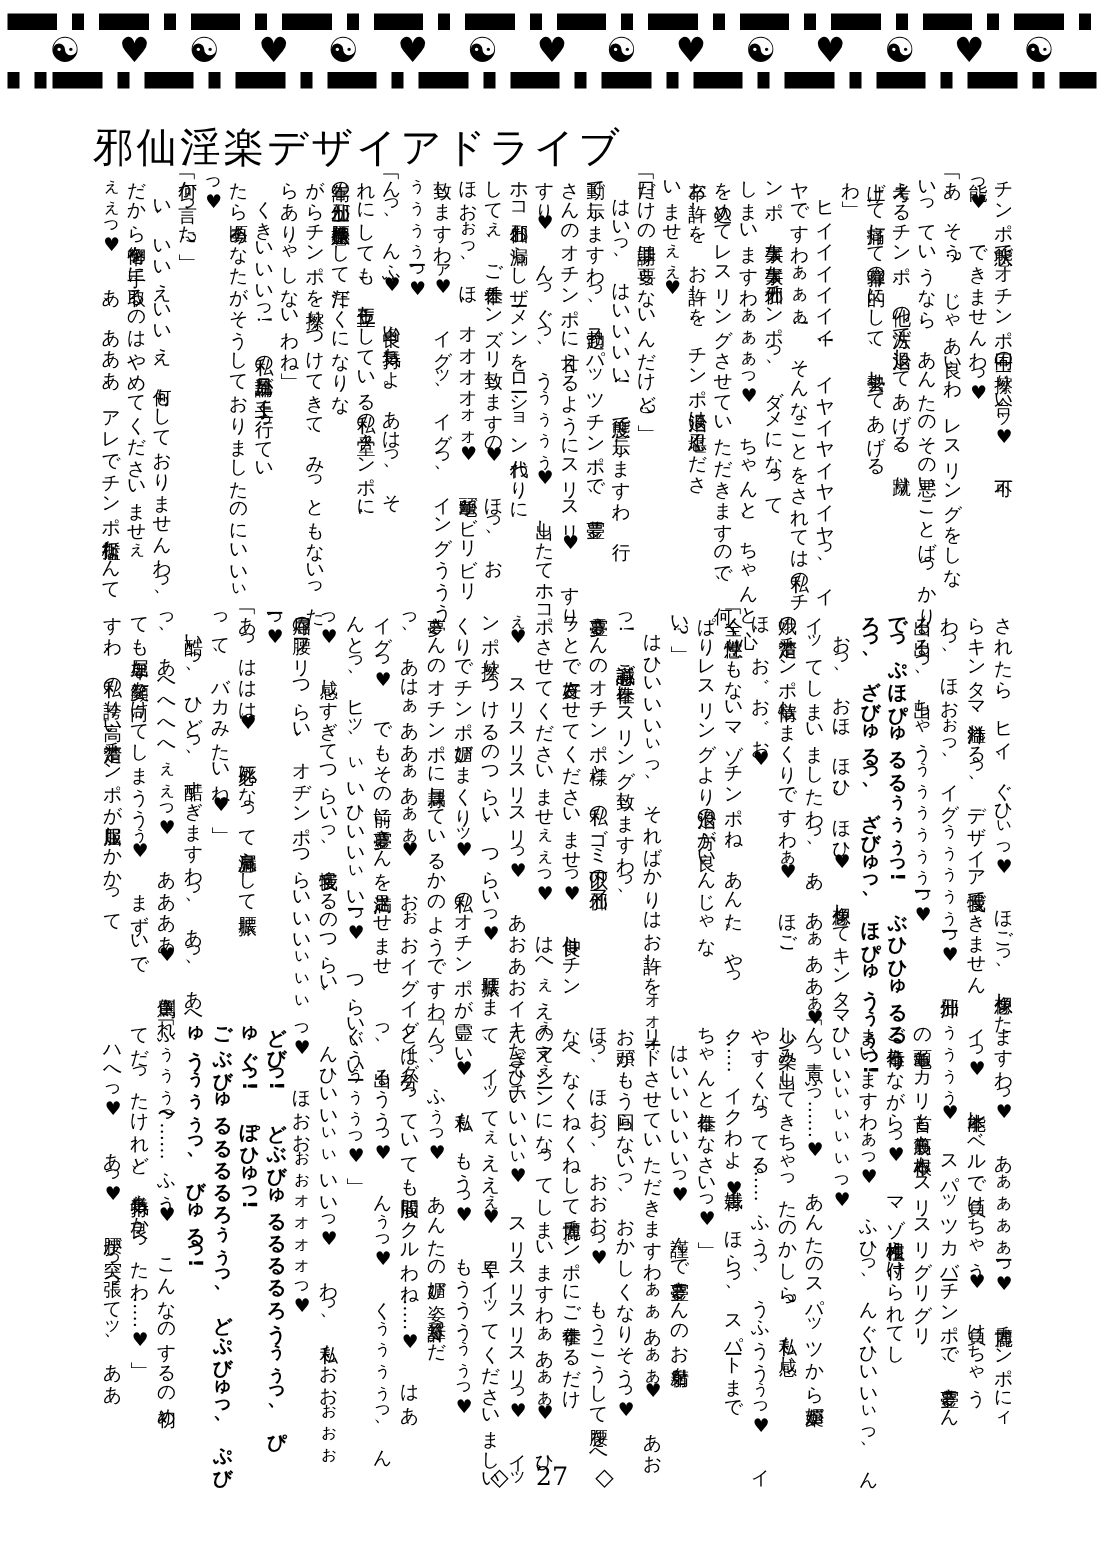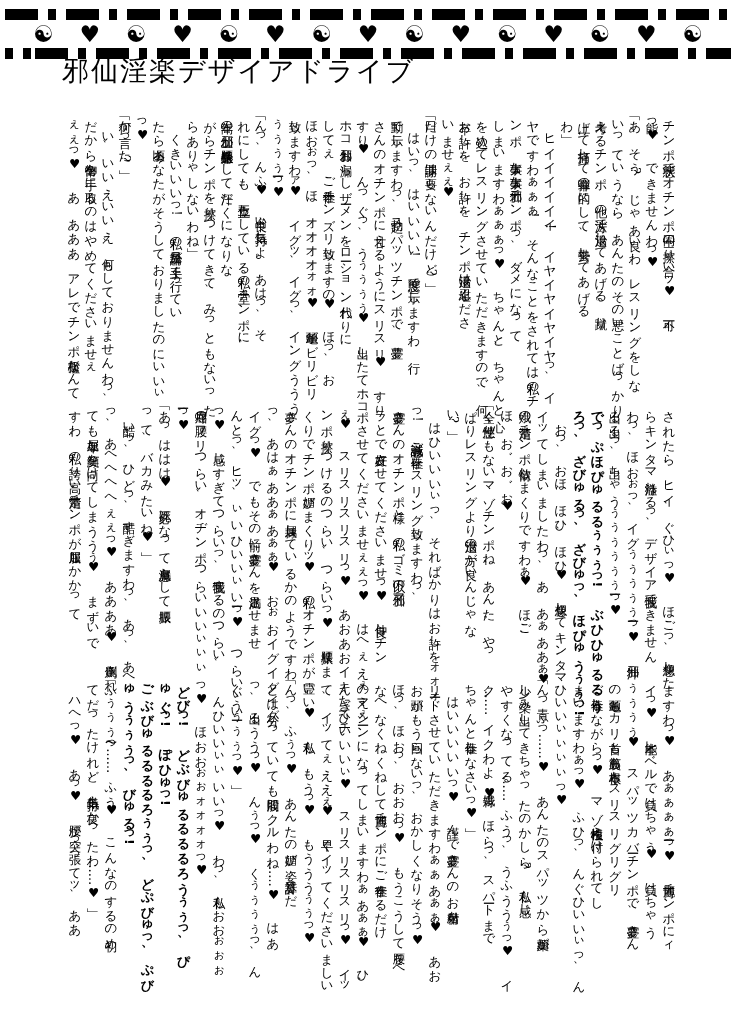--- a/index.html
+++ b/index.html
@@ -19,21 +19,21 @@
   .dash-row.top{top:0;}
   .dash-row.bottom{bottom:0;background-position:30px 0;}
   .symbol-row{
     position:absolute;top:9px;left:28px;right:28px;height:32px;
     display:flex;justify-content:space-between;align-items:center;
   }
   .symbol{font-size:23px;line-height:1;font-family:"DejaVu Sans","Liberation Sans",sans-serif;}
 
   
   .title{
-    position:absolute;top:53px;left:62px;margin:0;
+    position:absolute;top:80px;left:62px;margin:0;
     font-size:27px;font-weight:normal;letter-spacing:2px;
     font-family:"DejaVu Sans","Liberation Sans",sans-serif;
   }
 
   
   .block{
     position:absolute;left:56px;right:58px;
     display:flex;flex-direction:row-reverse;justify-content:flex-start;
     align-items:flex-start;
   }
@@ -195,14 +195,17 @@
       <div class="tcol">っ♥　ほおおぉぉォォォォっ♥</div>
       <div class="tcol sfx">どびっ!　どぶびゅるるるるろうぅぅっ、ぴ</div>
       <div class="tcol sfx">ゅぐっ!　ぽひゅっ!</div>
       <div class="tcol sfx">ごぶびゅるるるるろぅぅっ、どぷびゅっ、ぷび</div>
       <div class="tcol sfx">ゅうぅぅぅっ、びゅるっ!</div>
       <div class="tcol">「ふぅぅぅ〜っ……ふう♥　こんなのするの初め</div>
       <div class="tcol">てだったけれど、中々気持ち良かったわ……♥」</div>
       <div class="tcol">　ハへっ♥　あっ♥　腰が突っ張ってッ、ああ</div>
     </div>
 
+  <div class="pagenum">
+    <span class="diamond">◇</span><span>27</span><span class="diamond">◇</span>
+  </div>
 
 </div>
 
 </body></html>

